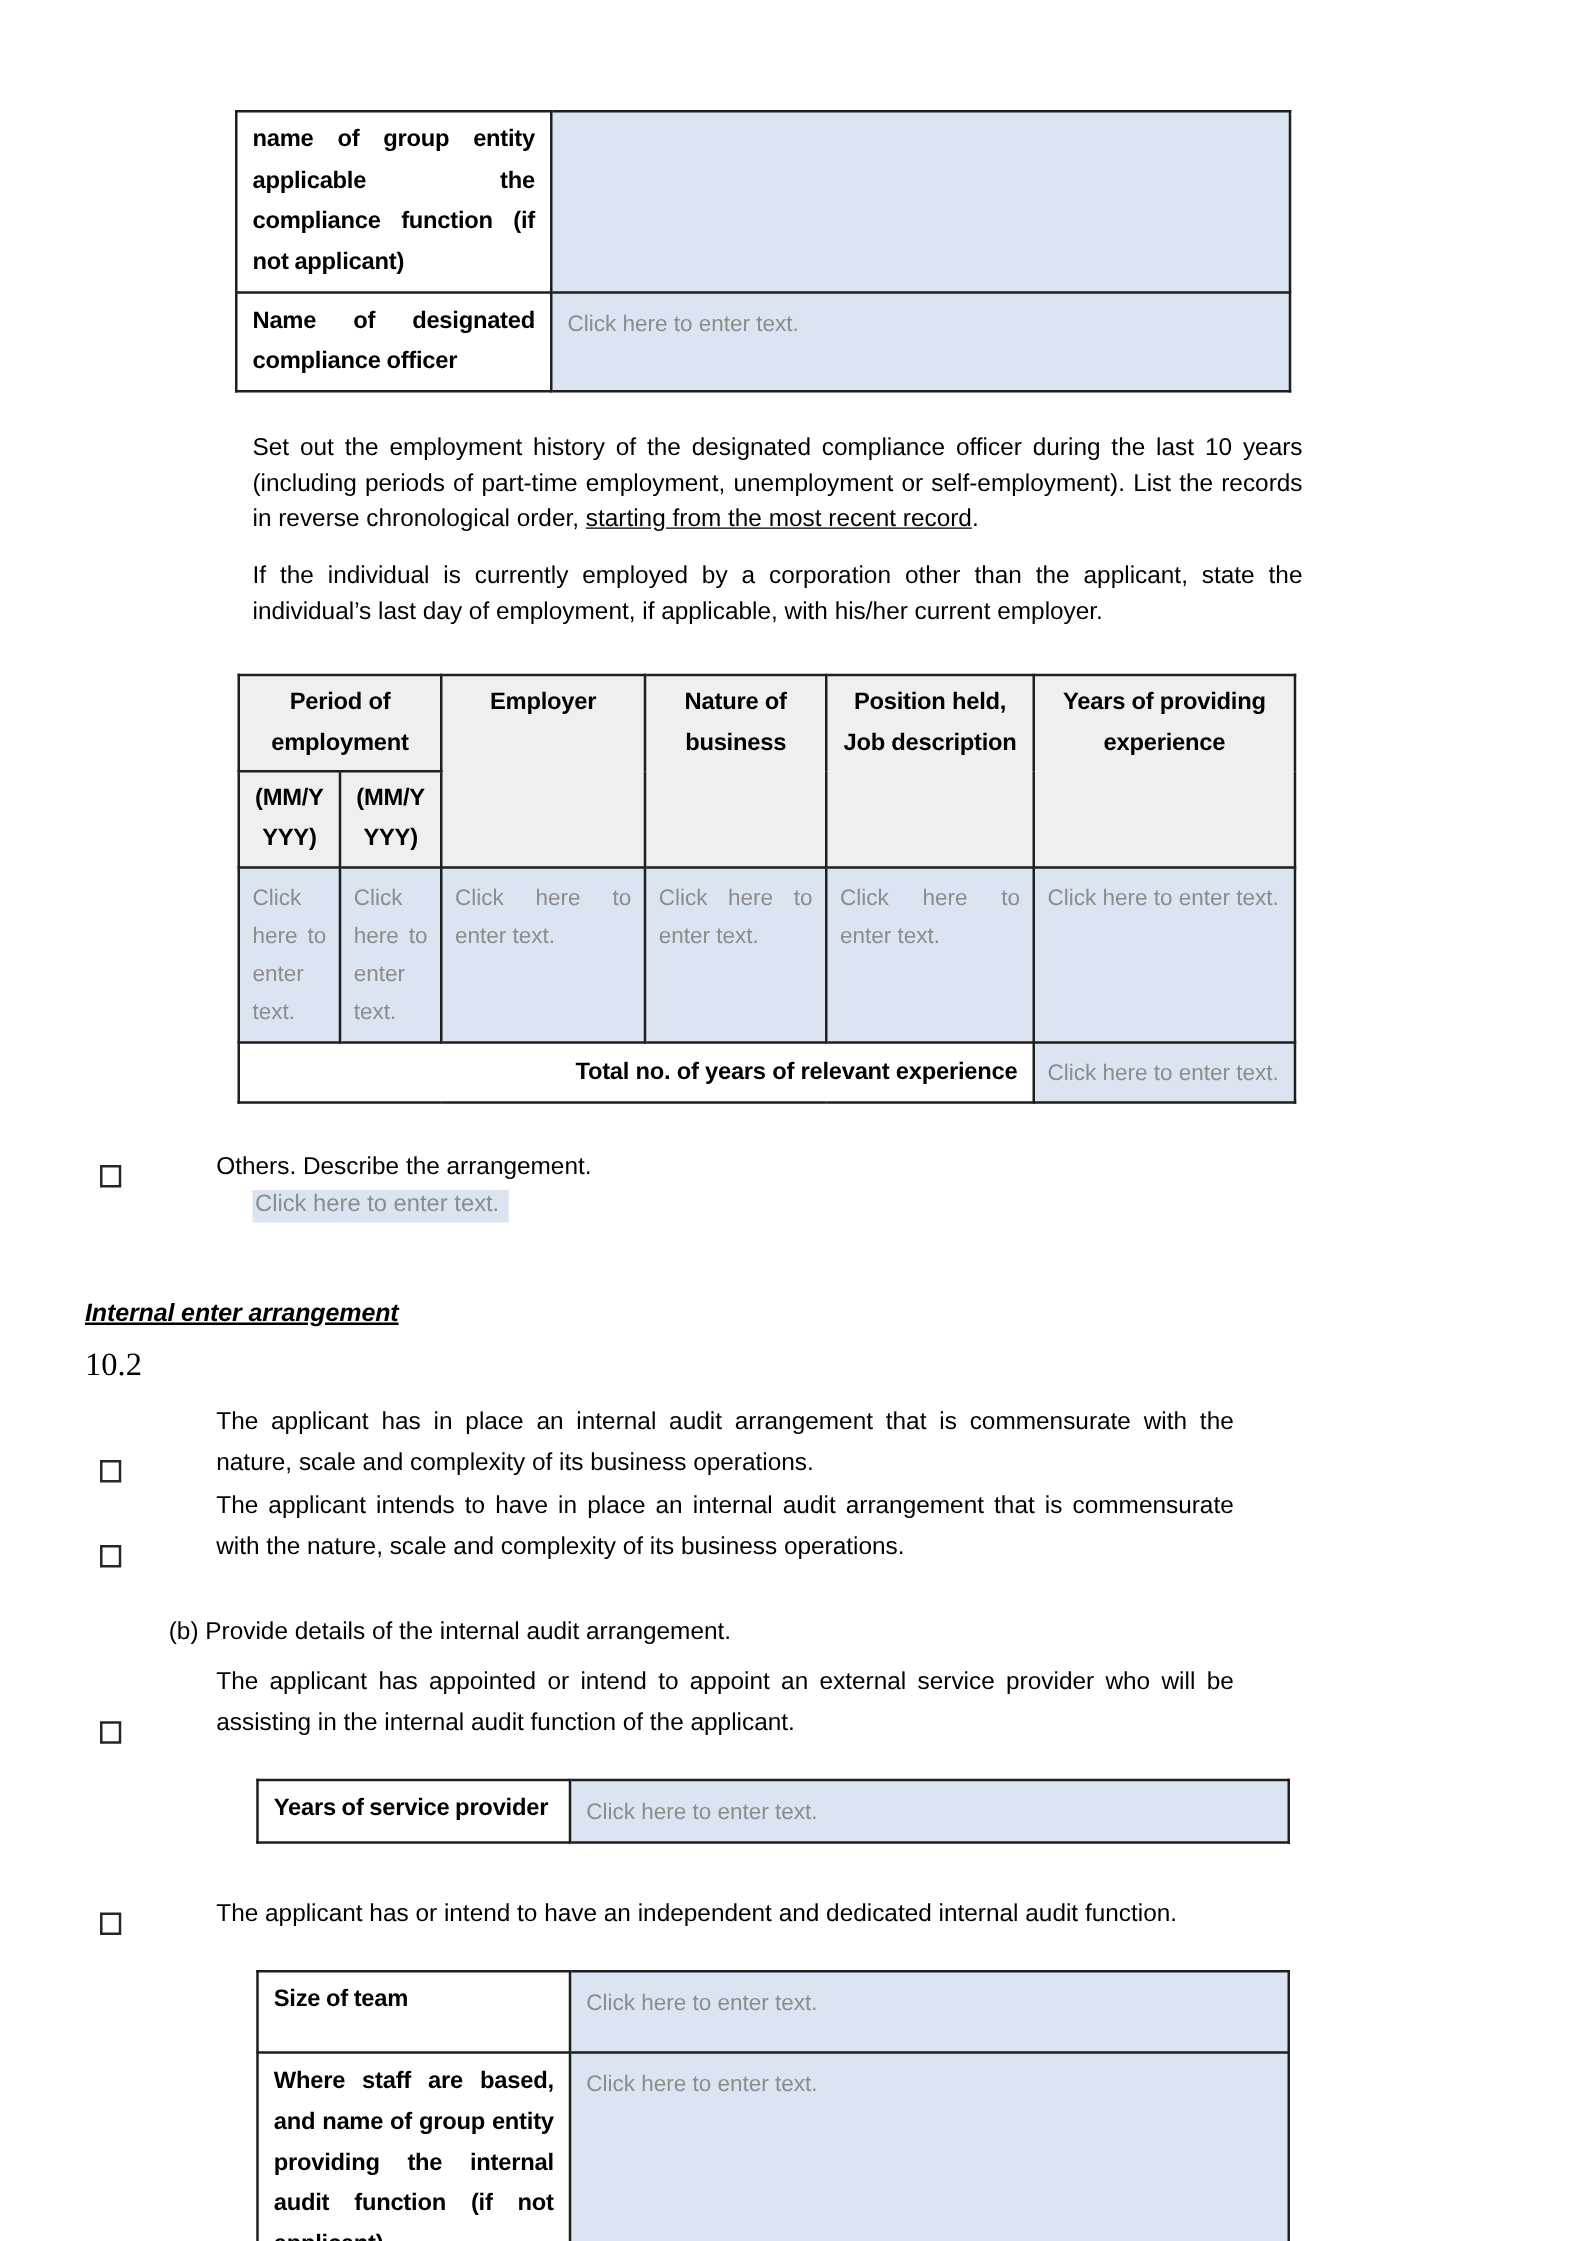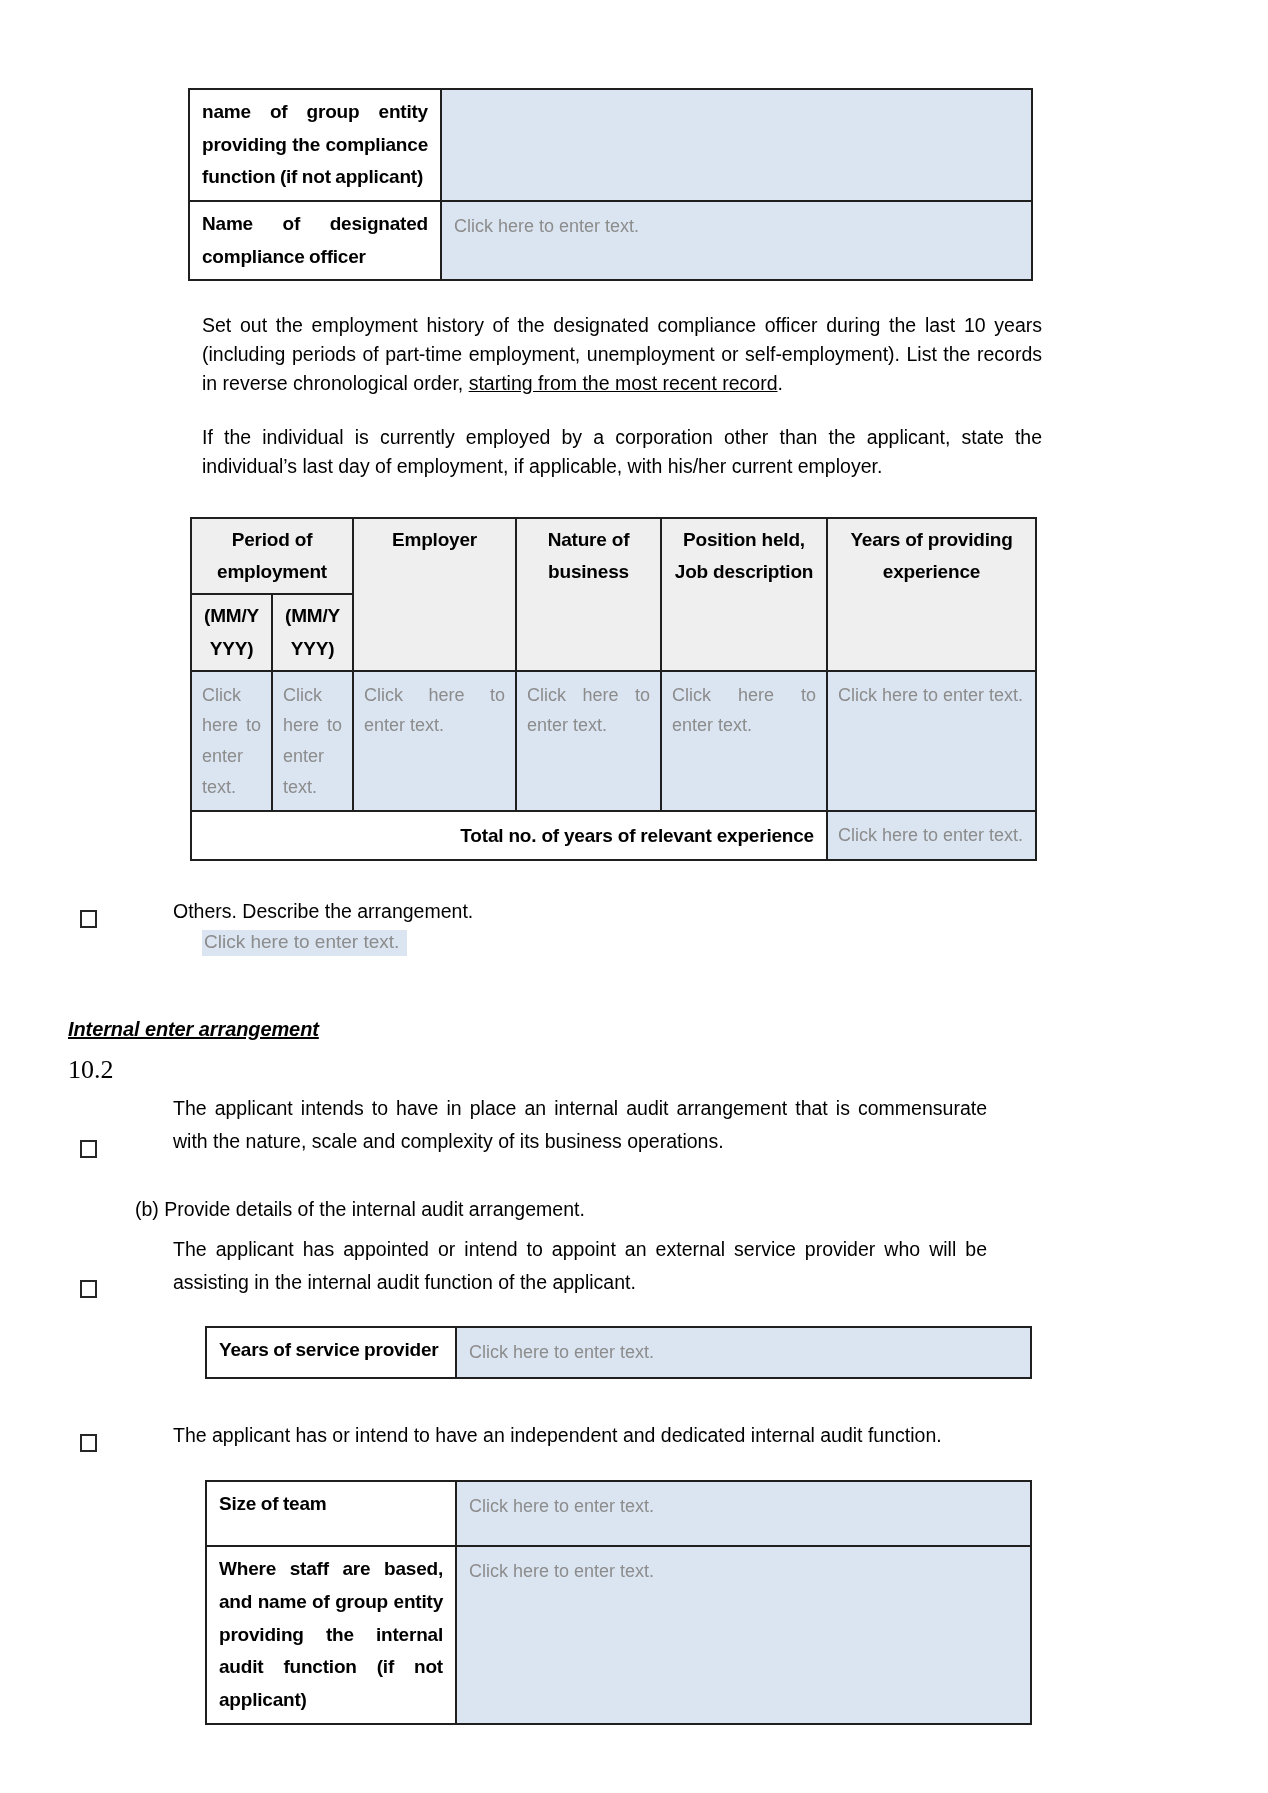--- a/index.html
+++ b/index.html
@@ -65,37 +65,37 @@
   .qnum{width:67px;flex:0 0 auto;}
   .qtext{width:1000px;}
   #q-b{margin:36px 0 0 135px;font-size:19.5px;line-height:1.6;}
 
   
   #tbl-service{margin:28px 0 0 205px;width:825px;}
   #tbl-team{margin:28px 0 0 205px;width:825px;}
   .mt8{margin-top:8px;}
   .mt2{margin-top:2px;}
   .mt30{margin-top:30px;}
-  .mt26{margin-top:26px;}
+  .mt26{margin-top:16px;}
   .mt34{margin-top:34px;}
   .mt40{margin-top:40px;}
 </style>
 </head>
 <body>
 
 <div class="sheet">
 
   <table class="tbl" id="tbl-compliance">
     <colgroup>
         <col style="width:252px">
         <col style="width:591px">
       </colgroup>
     <tbody>
         <tr>
-      <td class="lbl">name of group entity providing the compliance function (if not applicant)</td>
+      <td class="lbl">name of group entity applicable the compliance function (if not applicant)</td>
       <td class="field">
         <span class="ph"></span>
       </td>
     </tr>
     <tr>
       <td class="lbl">Name of designated compliance officer</td>
       <td class="field">
         <span class="ph">Click here to enter text.</span>
       </td>
     </tr>
@@ -159,20 +159,24 @@
   <div id="others-ph">
     <span class="ph-inline">Click here to enter text.</span>
   </div>
 
   <div id="ia-heading">Internal enter arrangement</div>
 
   <div class="qrow mt8">
     <span class="qnum">10.2</span>
   </div>
 
+  <div class="cbrow mt8">
+    <span class="cb"></span>
+    <span class="cbtext">The applicant has in place an internal audit arrangement that is commensurate with the nature, scale and complexity of its business operations.</span>
+  </div>
   <div class="cbrow mt2">
     <span class="cb"></span>
     <span class="cbtext">The applicant intends to have in place an internal audit arrangement that is commensurate with the nature, scale and complexity of its business operations.</span>
   </div>
 
   <div id="q-b">(b) Provide details of the internal audit arrangement.</div>
 
   <div class="cbrow mt8">
     <span class="cb"></span>
     <span class="cbtext">The applicant has appointed or intend to appoint an external service provider who will be assisting in the internal audit function of the applicant.</span>

